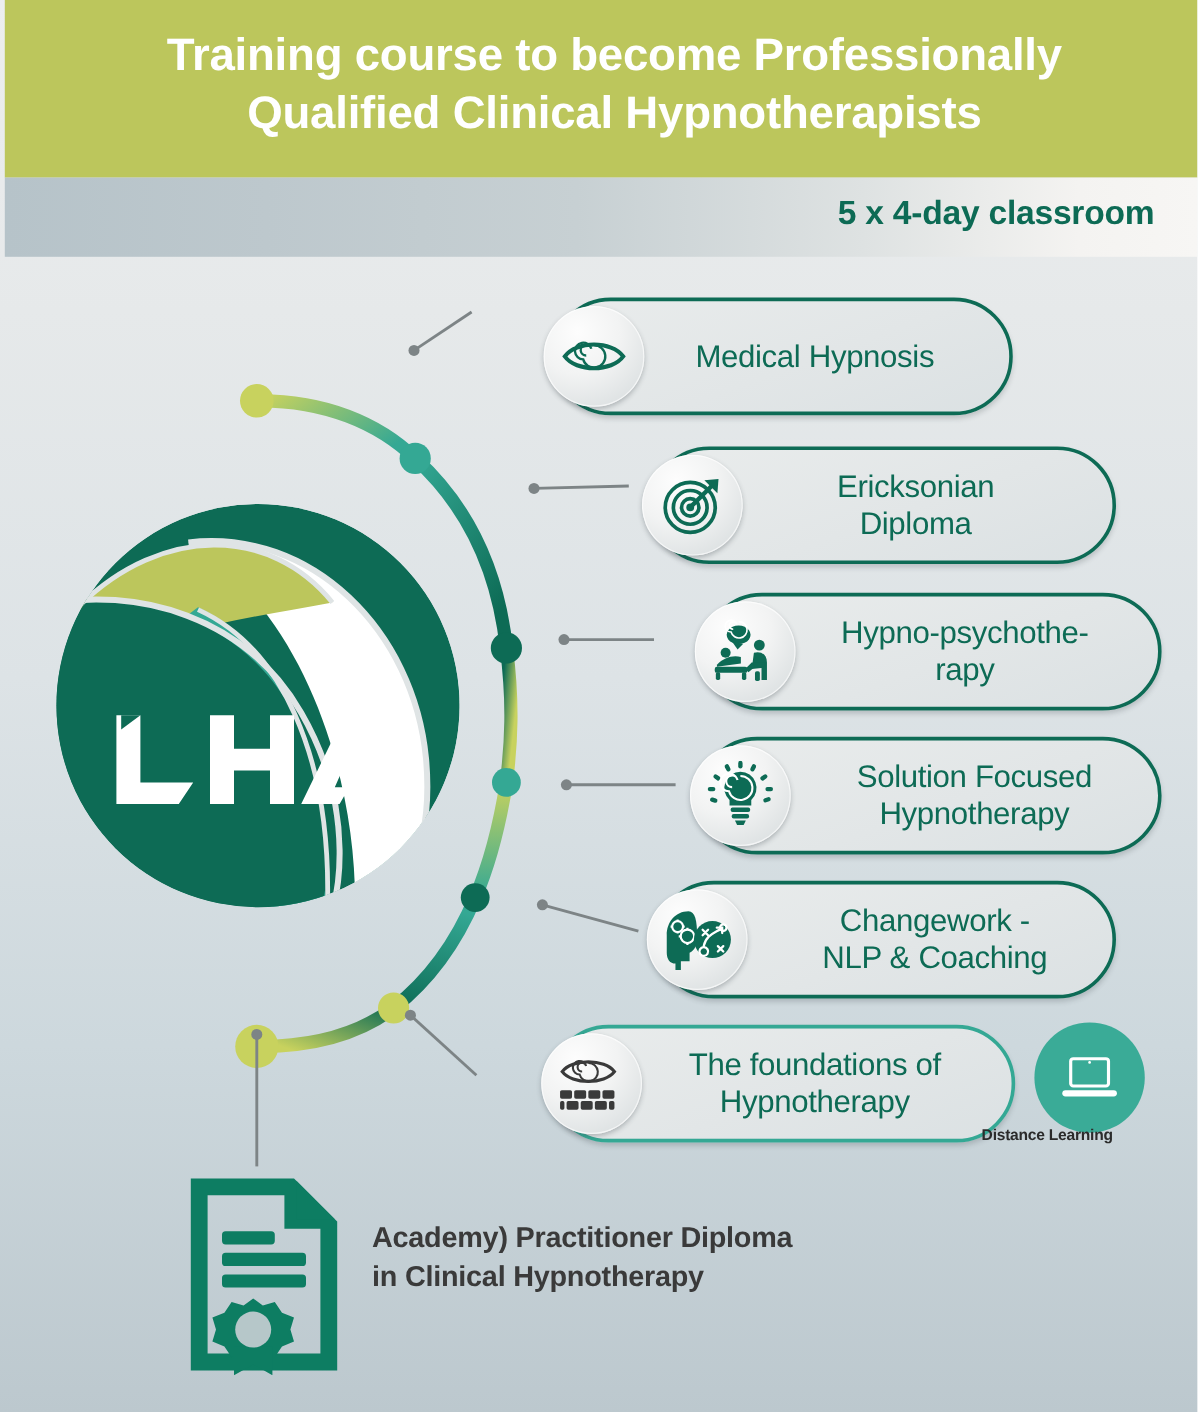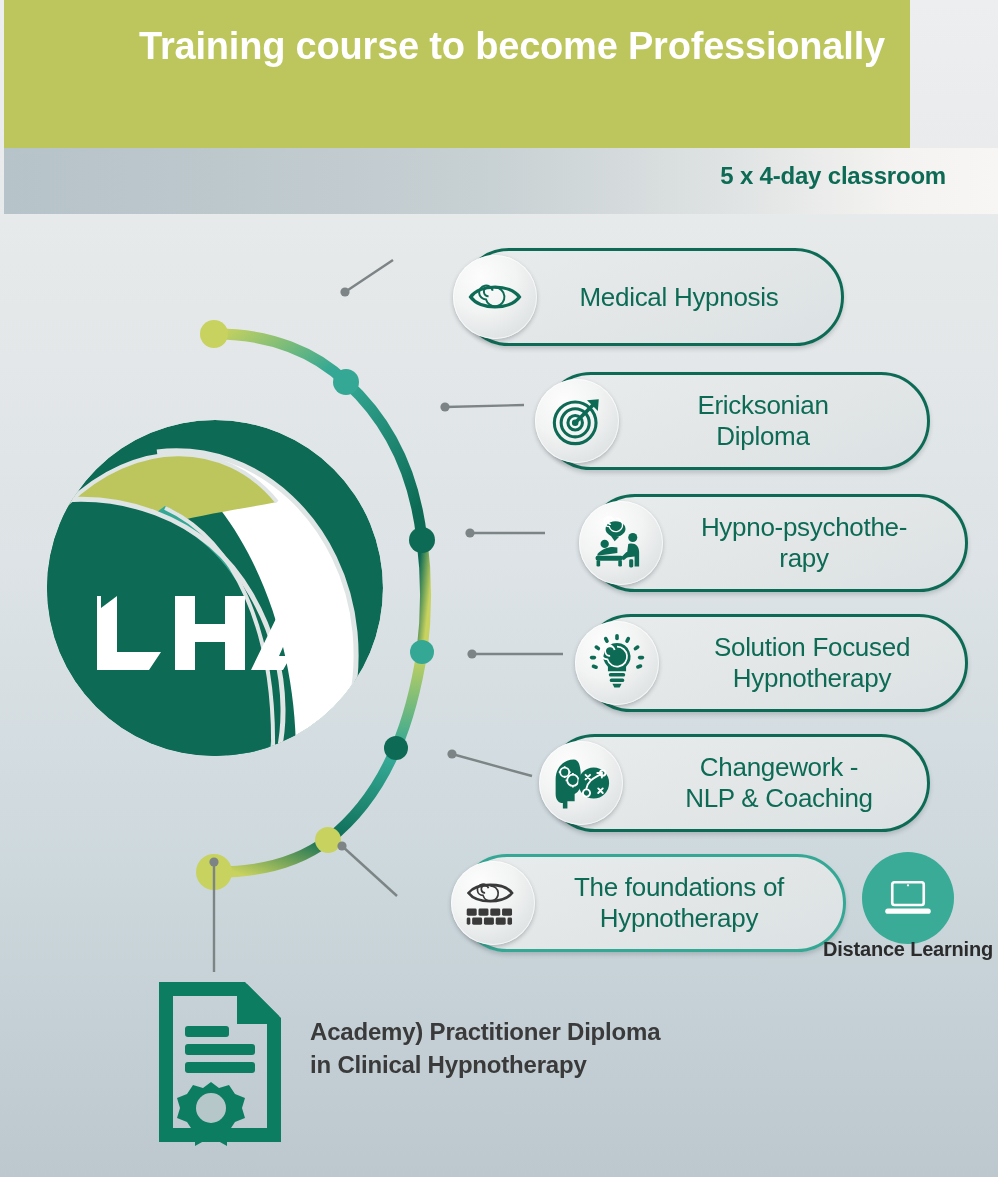--- a/index.html
+++ b/index.html
@@ -9,35 +9,35 @@
     background:#ffffff;
   }
   #root{
     position:relative;width:998px;height:1177px;
     background:linear-gradient(180deg,#edeeef 0%,#e6e9ea 22%,#dde3e6 48%,#cdd8dd 74%,#bcc8ce 100%);
     overflow:hidden;
   }
 
   
   #header{
-    position:absolute;left:4px;top:0;width:906px;height:148px;
+    position:absolute;left:4px;top:0;width:994px;height:148px;
     background:#bcc65c;
   }
   #header .title{
     position:absolute;left:48px;top:22px;width:920px;
     color:#ffffff;font-size:38px;font-weight:bold;line-height:1.30;
     letter-spacing:-0.2px;text-align:center;
   }
   #subheader{
     position:absolute;left:4px;top:148px;width:994px;height:66px;
     background:linear-gradient(90deg,#b6c3c9 0%,#bdc8cd 22%,#c7d0d3 48%,#dee2e2 72%,#f4f3f1 90%,#f7f6f4 100%);
   }
   #subheader .sub{
-    position:absolute;right:52px;top:14px;
-    color:#0d6b55;font-size:24px;font-weight:bold;letter-spacing:-0.2px;
+    position:absolute;right:36px;top:14px;
+    color:#0d6b55;font-size:28px;font-weight:bold;letter-spacing:-0.2px;
   }
 
   
   #logo{position:absolute;left:45px;top:418px;width:340px;height:340px;}
 
   
   #arc{position:absolute;left:150px;top:290px;width:380px;height:610px;}
 
   
   #leaders{position:absolute;left:0;top:230px;width:998px;height:790px;}
@@ -66,39 +66,40 @@
     padding:0 24px 0 4px;letter-spacing:-0.3px;
   }
 
   
   #dl{position:absolute;left:862px;top:852px;width:92px;height:92px;}
   #dl-circle{
     width:92px;height:92px;border-radius:50%;background:#3aab97;
     display:flex;align-items:center;justify-content:center;
   }
   #dl-label{
-    position:absolute;left:818px;top:938px;width:180px;text-align:center;
-    color:#2b2b2b;font-size:20px;font-weight:bold;letter-spacing:-0.2px;
+    position:absolute;left:818px;top:938px;width:180px;text-align:left;
+    color:#2b2b2b;font-size:13px;font-weight:bold;letter-spacing:-0.2px;
   }
 
   
   #dip-icon{position:absolute;left:155px;top:978px;width:140px;height:168px;}
   #dip-text{
     position:absolute;left:310px;top:1016px;width:470px;
     color:#3a3a3a;font-size:24px;line-height:1.36;font-weight:bold;letter-spacing:-0.2px;
   }
 </style>
 </head>
 <body>
 
 <div id="root">
 
   <div id="header">
     <div class="title">
       <div>Training course to become Professionally</div>
+      <div>Qualified Clinical Hypnotherapists</div>
     </div>
   </div>
 
   <div id="subheader">
     <div class="sub">5 x 4-day classroom</div>
   </div>
 
   <div id="logo">
     <svg viewBox="0 0 340 340" width="340" height="340">
       <defs>

